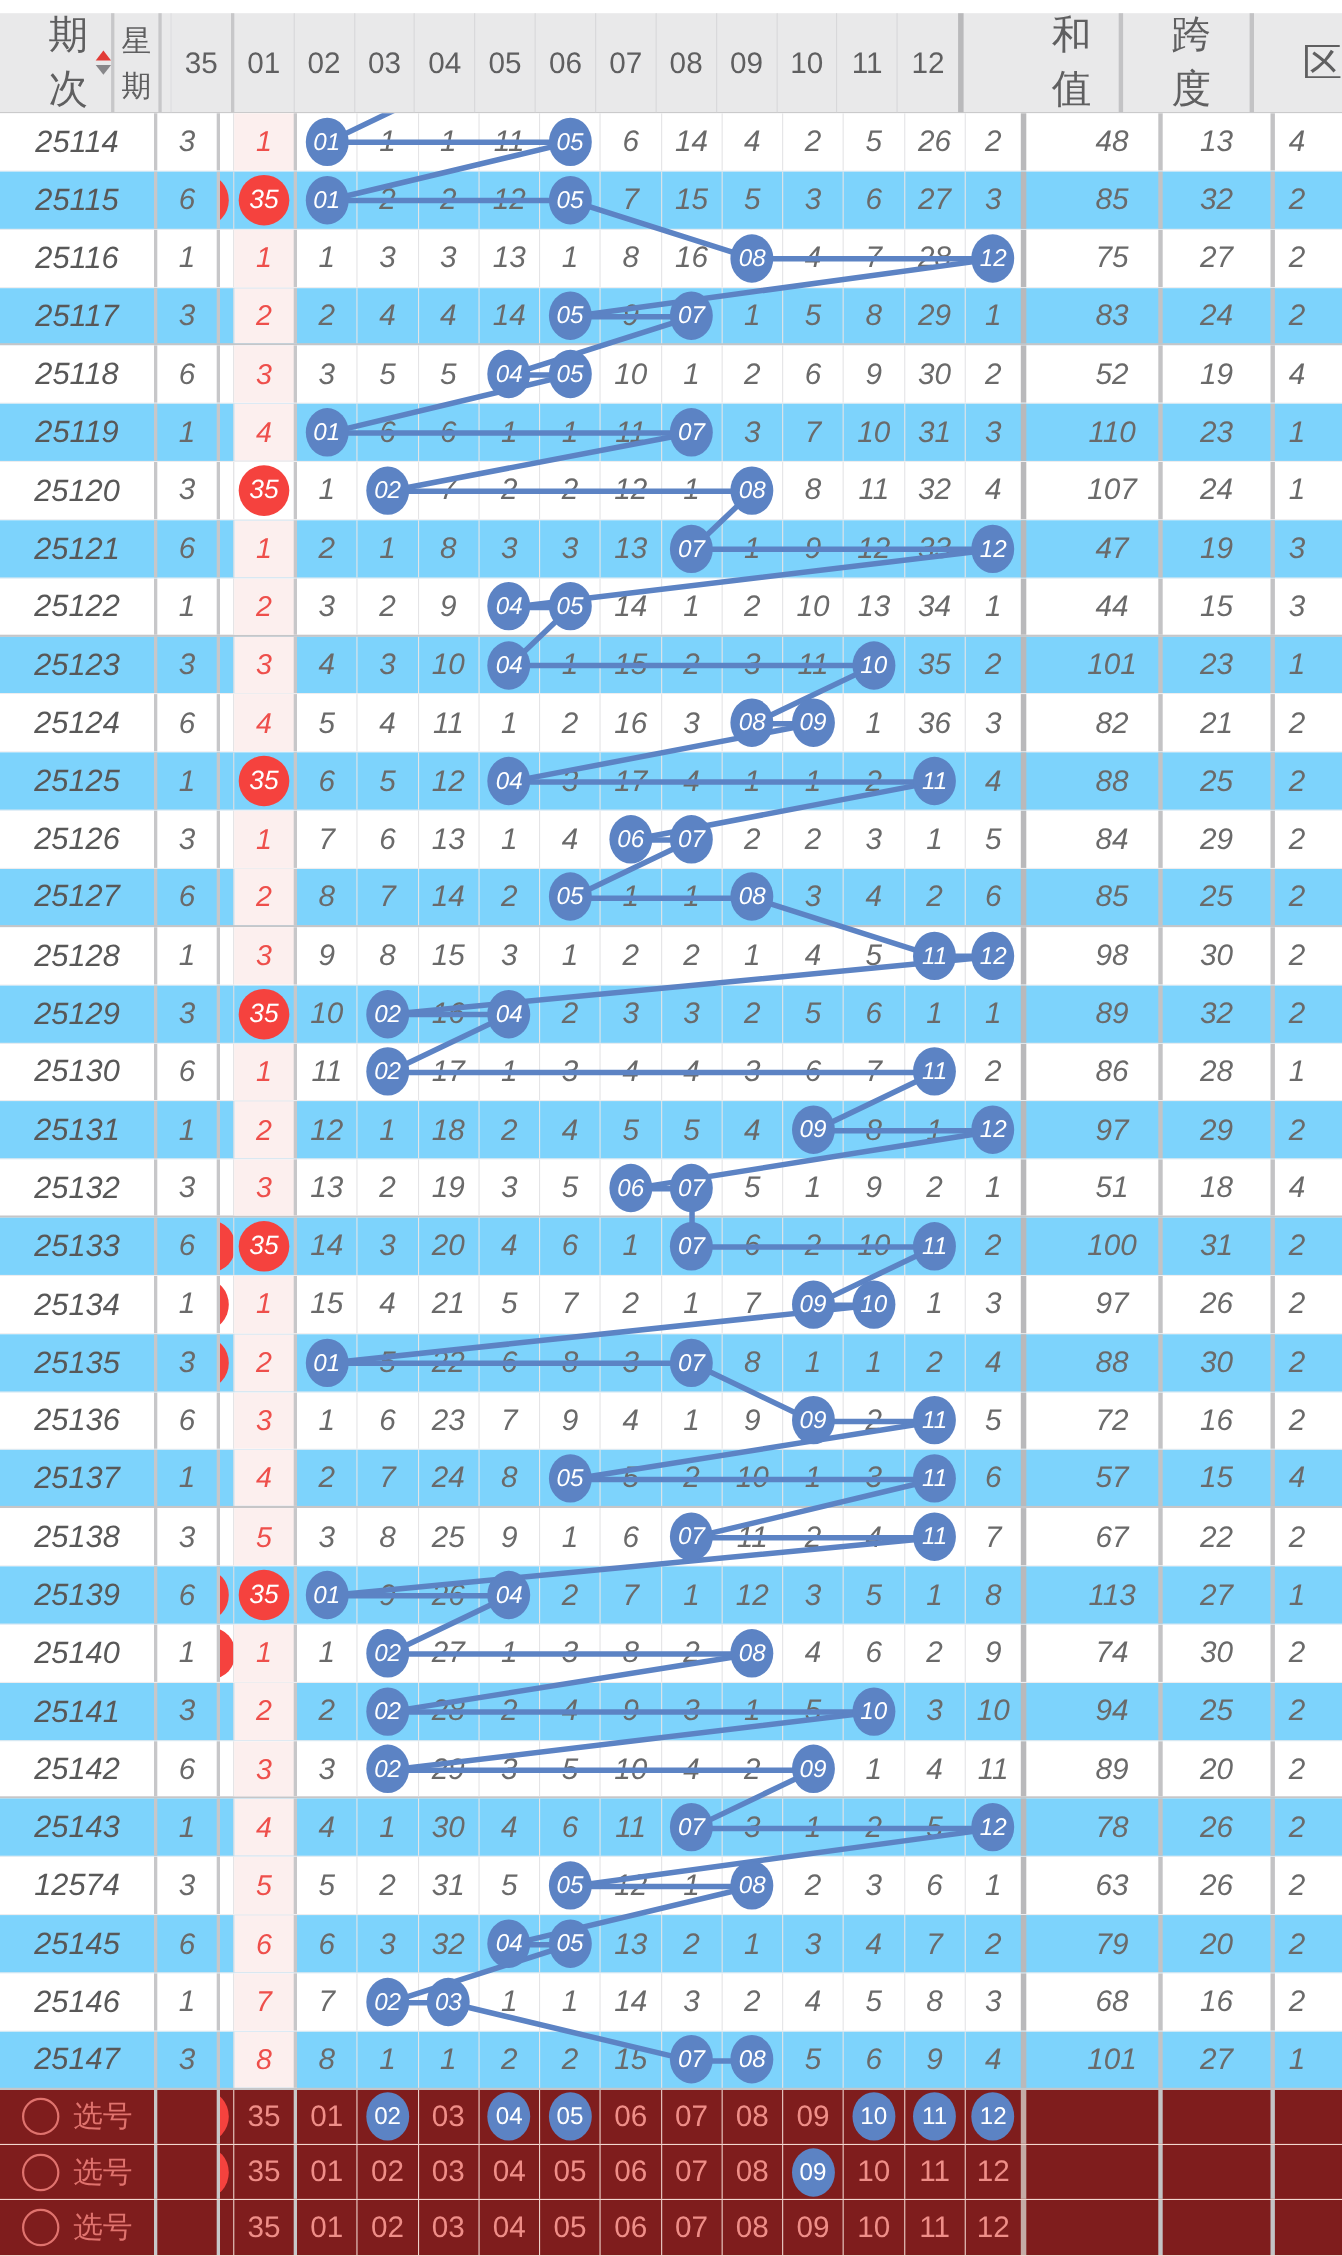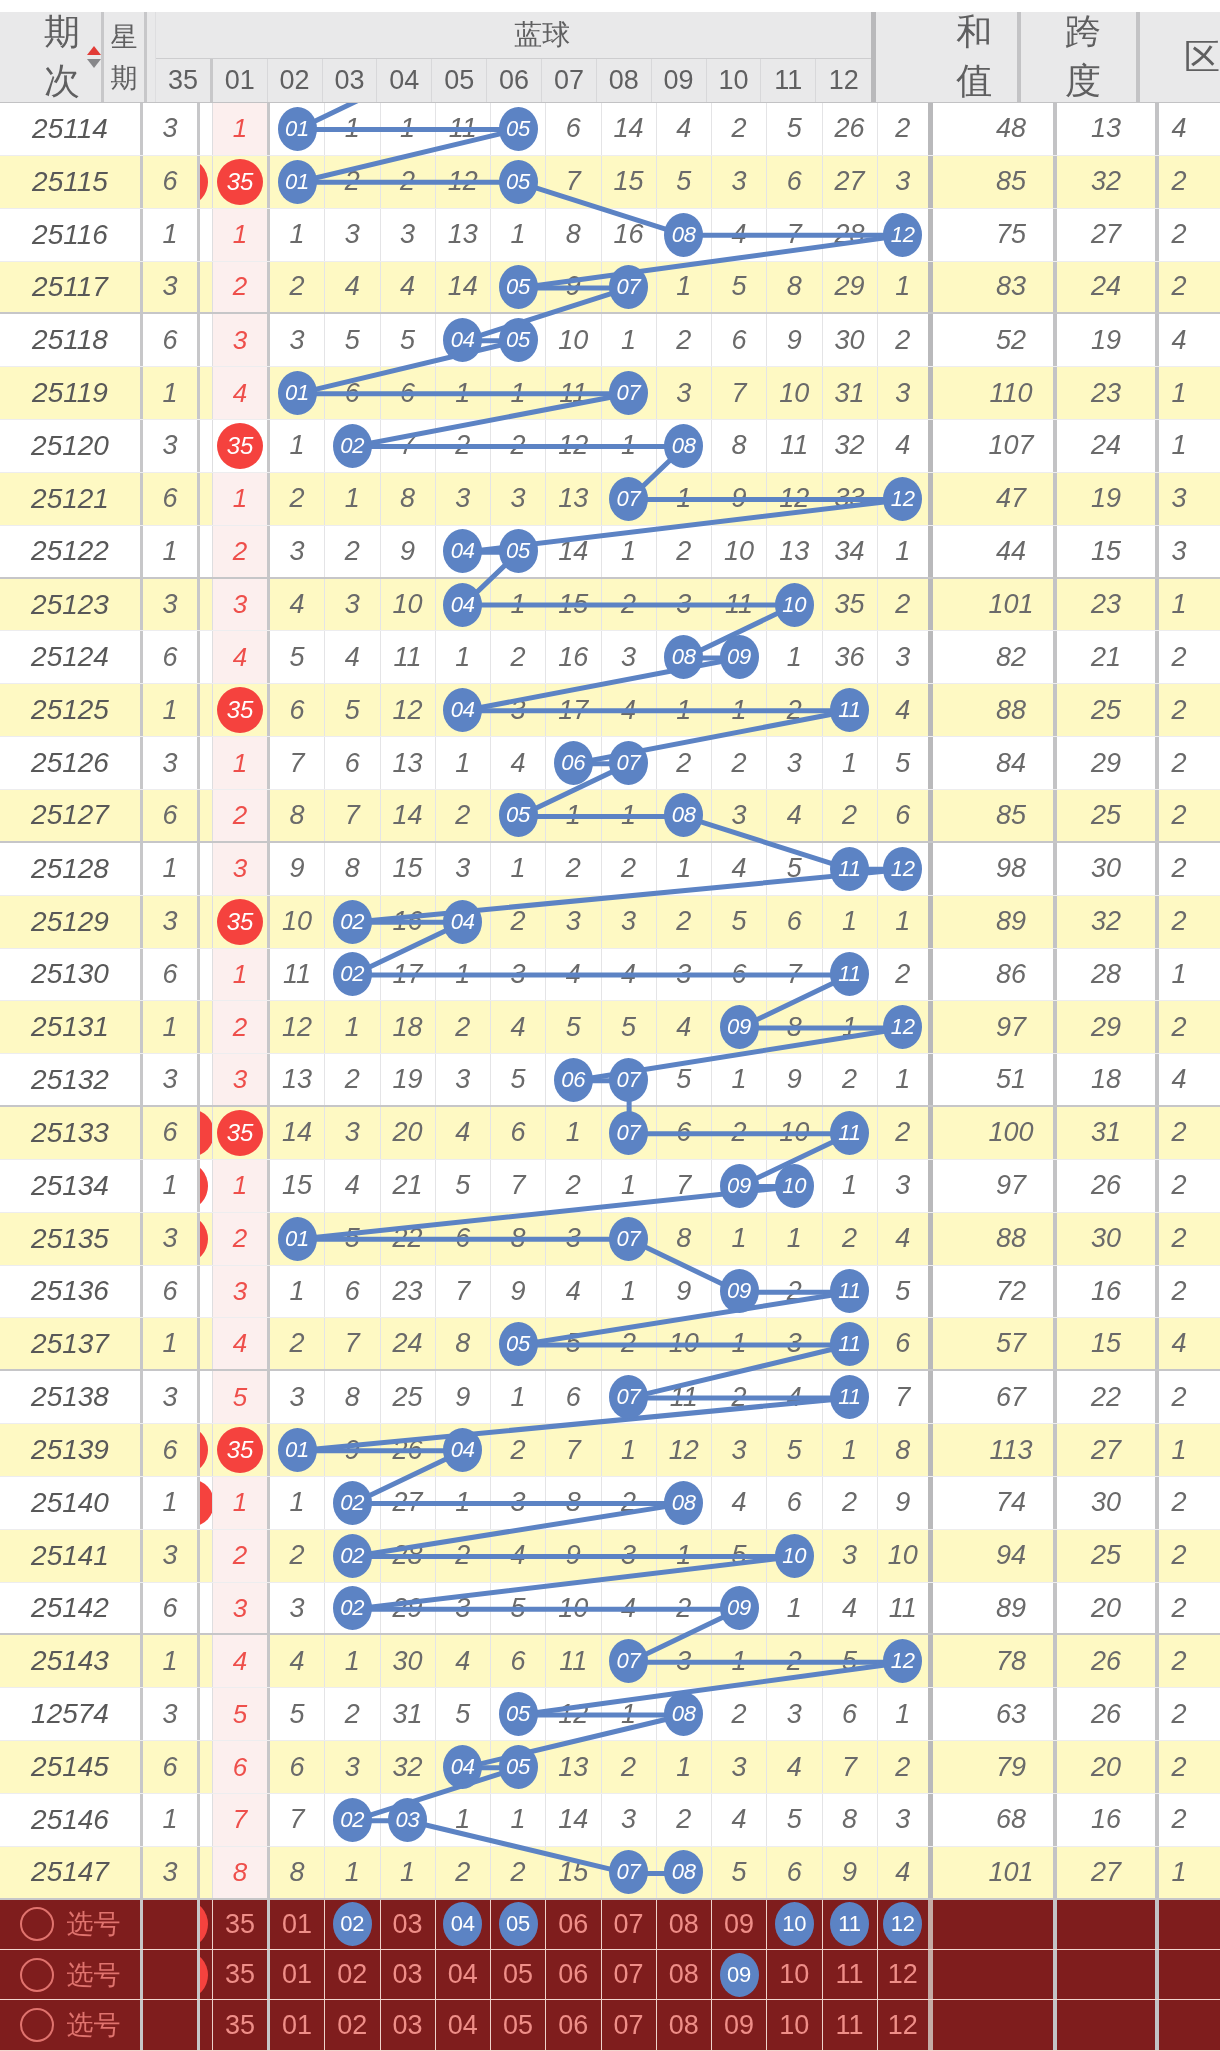--- a/index.html
+++ b/index.html
@@ -28,21 +28,21 @@
   .mid-bottom{flex:1;display:flex;}
   .ball-head{width:55.25px;display:flex;align-items:center;justify-content:center;font-size:27px;border-right:1px solid #d8d8da;box-sizing:border-box;}
   .ball-head:last-child{border-right:none;}
   .head-35{width:57px;display:flex;align-items:center;justify-content:center;font-size:27px;border-right:3px solid #c7c7c9;box-sizing:border-box;}
   .sort{display:inline-flex;flex-direction:column;margin-left:7px;gap:4px;}
   .tri-up{width:0;height:0;border-left:7px solid transparent;border-right:7px solid transparent;border-bottom:9px solid #e23b36;}
   .tri-down{width:0;height:0;border-left:7px solid transparent;border-right:7px solid transparent;border-top:9px solid #87878a;}
   
   .tbody{position:relative;font-style:italic;}
   .trow{display:flex;height:52.853px;background:#fff;border-bottom:1px solid #ededef;box-sizing:border-box;}
-  .trow.alt{background:#fef9c3;}
+  .trow.alt{background:#7dd3fc;}
   .trow.gend{border-bottom:2px solid #c6c6c8;}
   .num{color:#6a6a6a;font-size:27px;}
   .period-text{color:#585858;font-size:28px;}
   .week-text{color:#6a6a6a;font-size:27px;}
   .rednum{color:#ee4f4b;font-size:26px;}
   .pinkcell{background:#fcefee;}
   .ball{width:39px;height:44px;border-radius:50%;background:#5c83c4;color:#fff;display:flex;align-items:center;justify-content:center;font-size:22px;position:relative;z-index:6;}
   .ball35{width:46px;height:46px;border-radius:50%;background:#f5423e;color:#fff;display:flex;align-items:center;justify-content:center;font-size:24px;position:relative;z-index:6;}
   .frag{position:absolute;left:-34px;top:50%;transform:translateY(-50%);width:42px;height:46px;border-radius:50%;background:#f5423e;}
   .frag.big{left:-28px;}
@@ -69,24 +69,20 @@
         <i class="tri-up"></i>
         <i class="tri-down"></i>
       </span>
     </div>
     <div class="cell c-week weekcol">
       <span>星</span>
       <span>期</span>
     </div>
     <div class="cell c-sliver"></div>
     <div class="mid">
-      <div class="mid-top">
-        <div class="spacer"></div>
-        <div class="group-label">蓝球</div>
-      </div>
       <div class="mid-bottom" id="ball-heads">
         <div class="head-35">35</div>
       <div class="ball-head">01</div>
           <div class="ball-head">02</div>
           <div class="ball-head">03</div>
           <div class="ball-head">04</div>
           <div class="ball-head">05</div>
           <div class="ball-head">06</div>
           <div class="ball-head">07</div>
           <div class="ball-head">08</div>

